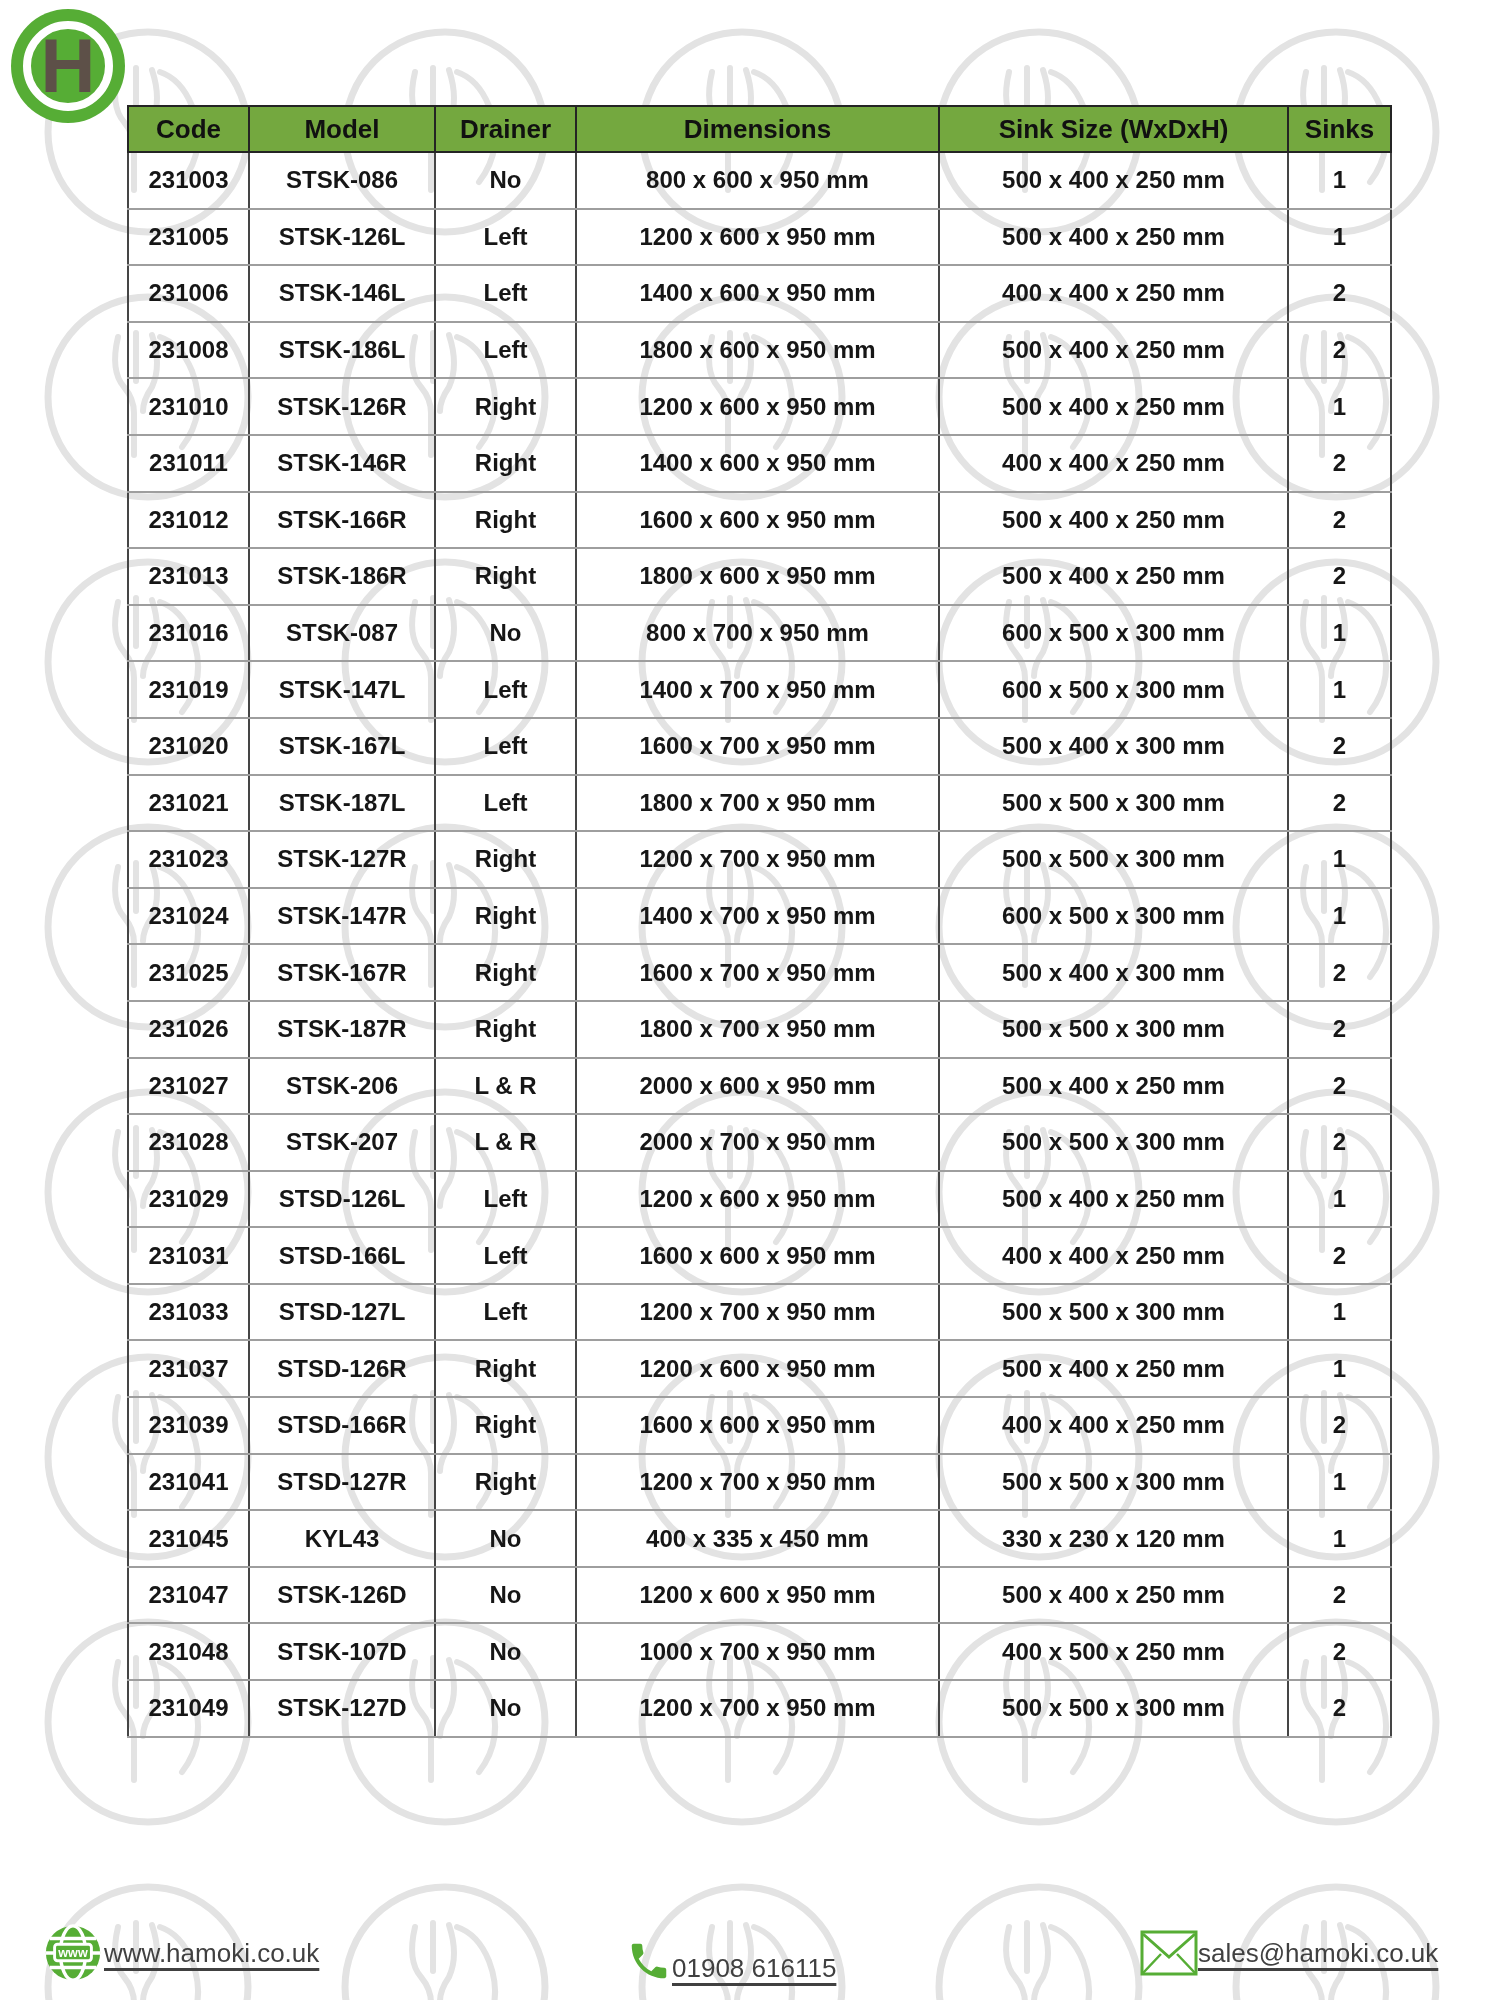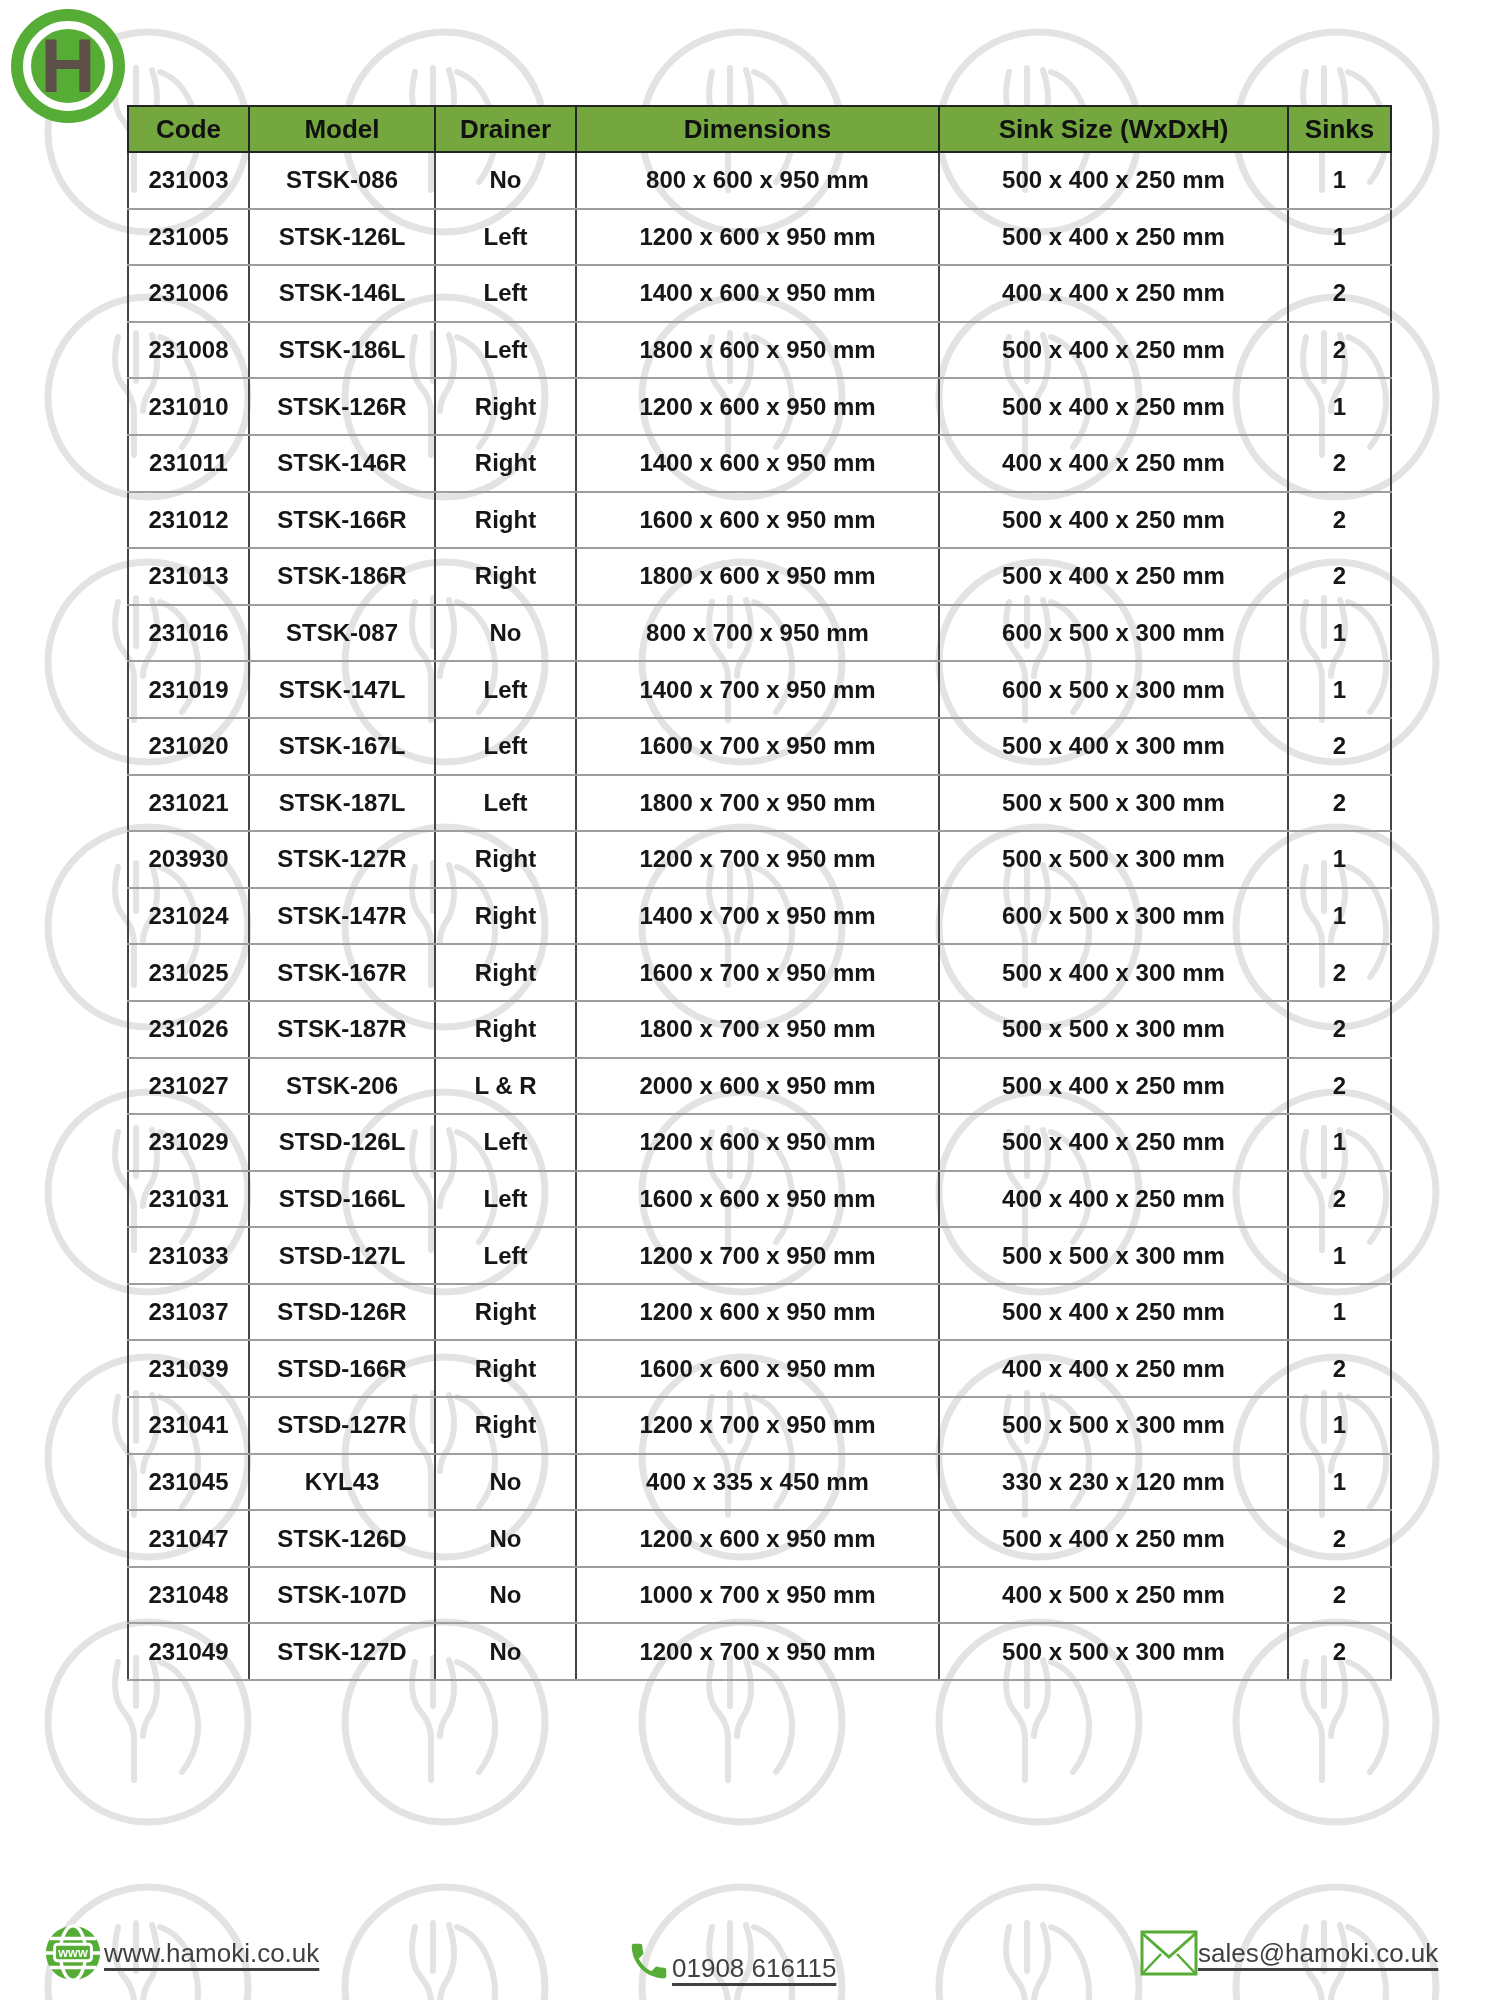--- a/index.html
+++ b/index.html
@@ -173,21 +173,21 @@
         </tr>
         <tr>
           <td>231021</td>
           <td>STSK-187L</td>
           <td>Left</td>
           <td>1800 x 700 x 950 mm</td>
           <td>500 x 500 x 300 mm</td>
           <td>2</td>
         </tr>
         <tr>
-          <td>203930</td>
+          <td>231023</td>
           <td>STSK-127R</td>
           <td>Right</td>
           <td>1200 x 700 x 950 mm</td>
           <td>500 x 500 x 300 mm</td>
           <td>1</td>
         </tr>
         <tr>
           <td>231024</td>
           <td>STSK-147R</td>
           <td>Right</td>
@@ -210,20 +210,28 @@
           <td>1800 x 700 x 950 mm</td>
           <td>500 x 500 x 300 mm</td>
           <td>2</td>
         </tr>
         <tr>
           <td>231027</td>
           <td>STSK-206</td>
           <td>L &amp; R</td>
           <td>2000 x 600 x 950 mm</td>
           <td>500 x 400 x 250 mm</td>
+          <td>2</td>
+        </tr>
+        <tr>
+          <td>231028</td>
+          <td>STSK-207</td>
+          <td>L &amp; R</td>
+          <td>2000 x 700 x 950 mm</td>
+          <td>500 x 500 x 300 mm</td>
           <td>2</td>
         </tr>
         <tr>
           <td>231029</td>
           <td>STSD-126L</td>
           <td>Left</td>
           <td>1200 x 600 x 950 mm</td>
           <td>500 x 400 x 250 mm</td>
           <td>1</td>
         </tr>

